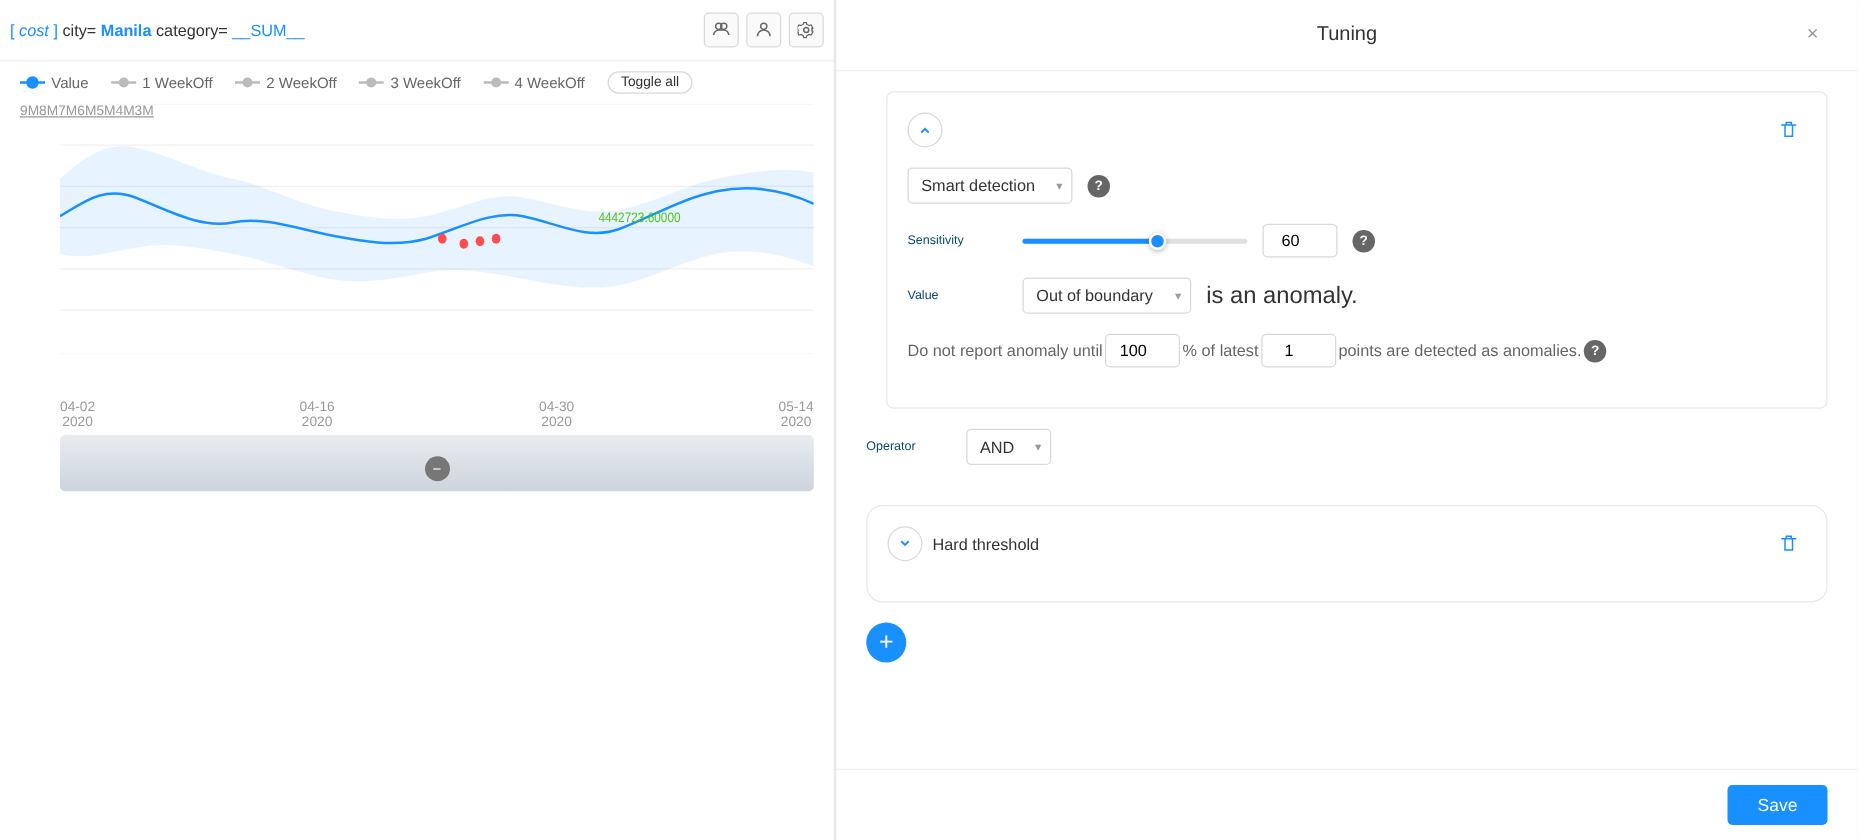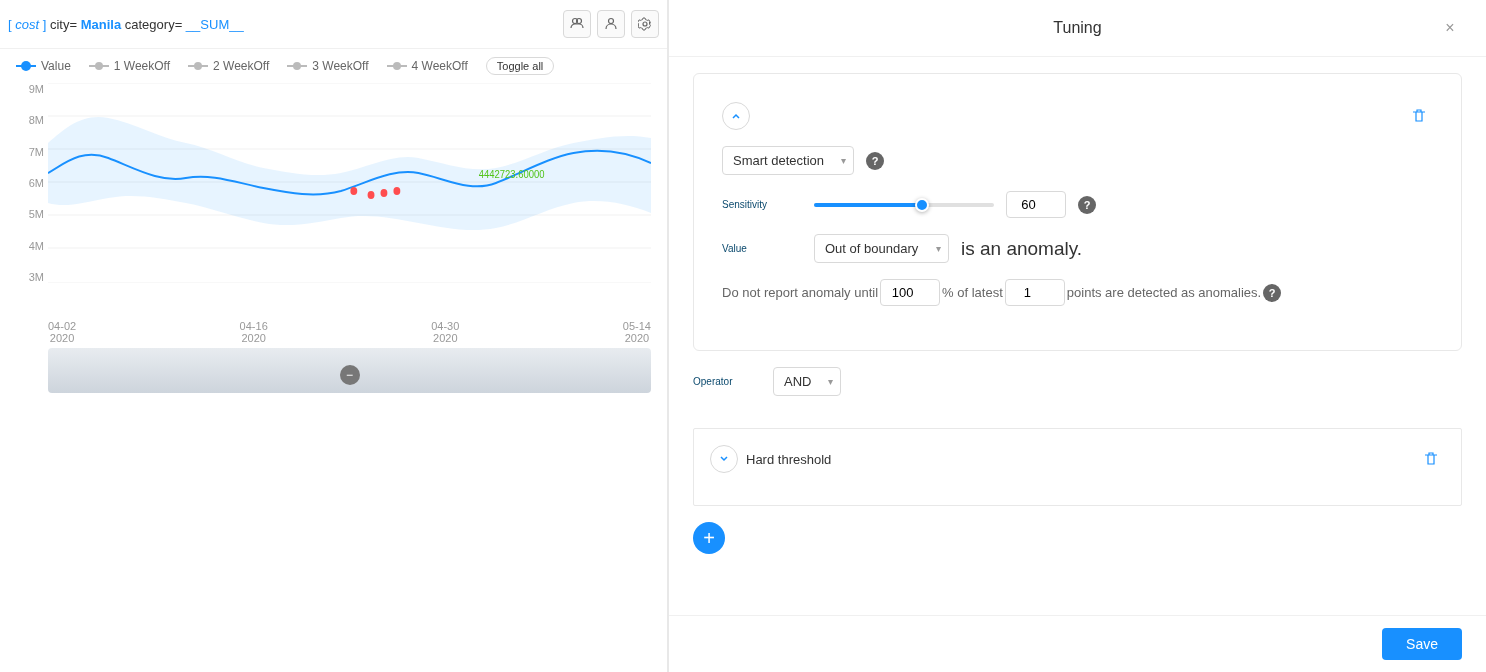--- a/index.html
+++ b/index.html
@@ -128,22 +128,23 @@
     .tuning-body {
       flex: 1;
       overflow-y: auto;
       padding: 16px 24px;
     }
 
     
     .detection-section {
       border: 1px solid #e8e8e8;
       border-radius: 6px;
-      padding: 28px;
+      padding: 16px;
       margin-bottom: 16px;
+      margin-left: 16px;
     }
 
     .section-top-bar {
       display: flex;
       align-items: center;
       justify-content: space-between;
       margin-bottom: 16px;
     }
 
     .collapse-icon-btn {
@@ -290,21 +291,21 @@
     .operator-row {
       display: flex;
       align-items: center;
       gap: 0;
       margin-bottom: 32px;
     }
 
     
     .hard-threshold-section {
       border: 1px solid #e8e8e8;
-      border-radius: 2px;
+      border-radius: 13px;
       padding: 16px;
       margin-bottom: 16px;
       text-align: center;
     }
 
     .section-label {
       font-size: 13px;
       color: #333;
       font-weight: 500;
     }
@@ -417,21 +418,21 @@
         <div style="width:8px;height:8px;border-radius:50%;background:#bbb;position:absolute;left:50%;top:50%;transform:translate(-50%,-50%);"></div>
       </div>
       <span>4 WeekOff</span>
     </div>
     <button class="toggle-all-btn">Toggle all</button>
   </div>
 
   <div class="chart-container">
     <div style="display:flex;padding:4px 16px 0;">
 
-      <div style="width:32px;display:flex;flex-direction:column;justify-content:space-between;height:200px;font-size:11px;color:#999;text-align:right;padding-right:4px;">
+      <div style="width:32px;display:flex;flex-direction:row;justify-content:space-between;height:200px;font-size:11px;color:#999;text-align:right;padding-right:4px;text-decoration:underline;">
         <span>9M</span>
         <span>8M</span>
         <span>7M</span>
         <span>6M</span>
         <span>5M</span>
         <span>4M</span>
         <span>3M</span>
       </div>
 
       <div style="flex:1;position:relative;">

